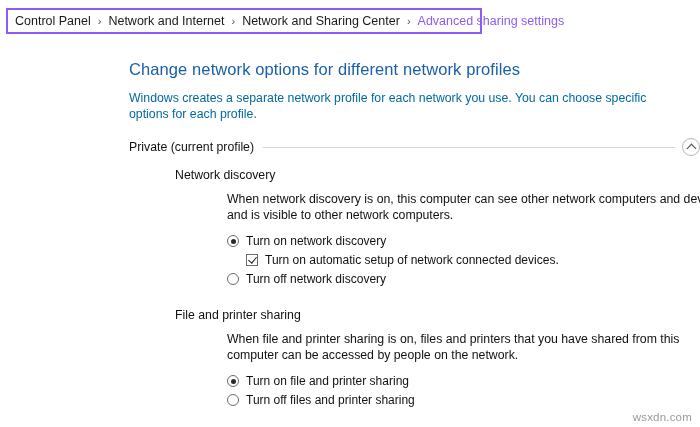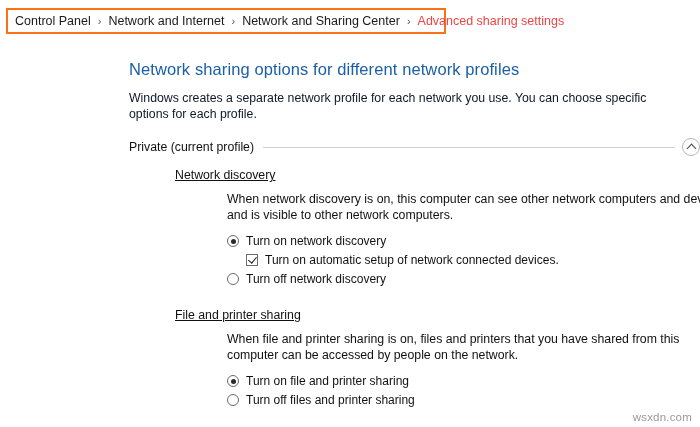--- a/index.html
+++ b/index.html
@@ -15,31 +15,31 @@
     color: #000000;
     overflow: hidden;
     position: relative;
   }
 
   
   .breadcrumb-wrap {
     position: absolute;
     left: 6px;
     top: 8px;
-    width: 440px;
+    width: 476px;
     height: 26px;
-    border: 2px solid #f97316;
+    border: 2px solid #8b5cf6;
     box-sizing: border-box;
     display: flex;
     align-items: center;
     padding-left: 7px;
   }
   .crumb {
     font-size: 12.5px;
-    color: #ef4444;
+    color: #8b5cf6;
     white-space: nowrap;
   }
   .crumb.link {
     color: #1a1a1a;
   }
   .crumb-sep {
     margin: 0 7px;
     color: #555;
     font-size: 11px;
     line-height: 1;
@@ -55,21 +55,21 @@
   .page-title {
     color: #1a5fa8;
     font-size: 16.5px;
     font-weight: normal;
     margin: 0 0 11px 0;
     letter-spacing: .1px;
   }
   .intro {
     font-size: 12.3px;
     line-height: 16px;
-    color: #0f172a;
+    color: #0369a1;
     margin: 0 0 16px 0;
     width: 560px;
   }
 
   
   .profile-row {
     display: flex;
     align-items: center;
     width: 571px;
     margin-bottom: 12px;
@@ -109,21 +109,20 @@
   }
 
   
   .group {
     margin-left: 46px;
   }
   .group-title {
     font-size: 12.3px;
     color: #111;
     margin-bottom: 9px;
-    text-decoration: underline;
   }
   .group-body {
     margin-left: 52px;
     width: 500px;
   }
   .group-desc {
     font-size: 12.3px;
     line-height: 16px;
     color: #111;
     margin-bottom: 11px;
@@ -209,21 +208,21 @@
   <span class="crumb-sep">›</span>
   <span class="crumb link">Network and Internet</span>
   <span class="crumb-sep">›</span>
   <span class="crumb link">Network and Sharing Center</span>
   <span class="crumb-sep">›</span>
   <span class="crumb">Advanced sharing settings</span>
 </div>
 
 <div class="content">
 
-  <h1 class="page-title">Network sharing options for different network profiles</h1>
+  <h1 class="page-title">Change network options for different network profiles</h1>
 
   <p class="intro">Windows creates a separate network profile for each network you use. You can choose specific options for each profile.</p>
 
   <div class="profile-row">
     <span class="profile-label">Private (current profile)</span>
     <span class="profile-rule"></span>
     <span class="chevron-btn"></span>
   </div>
 
   <div class="group">

